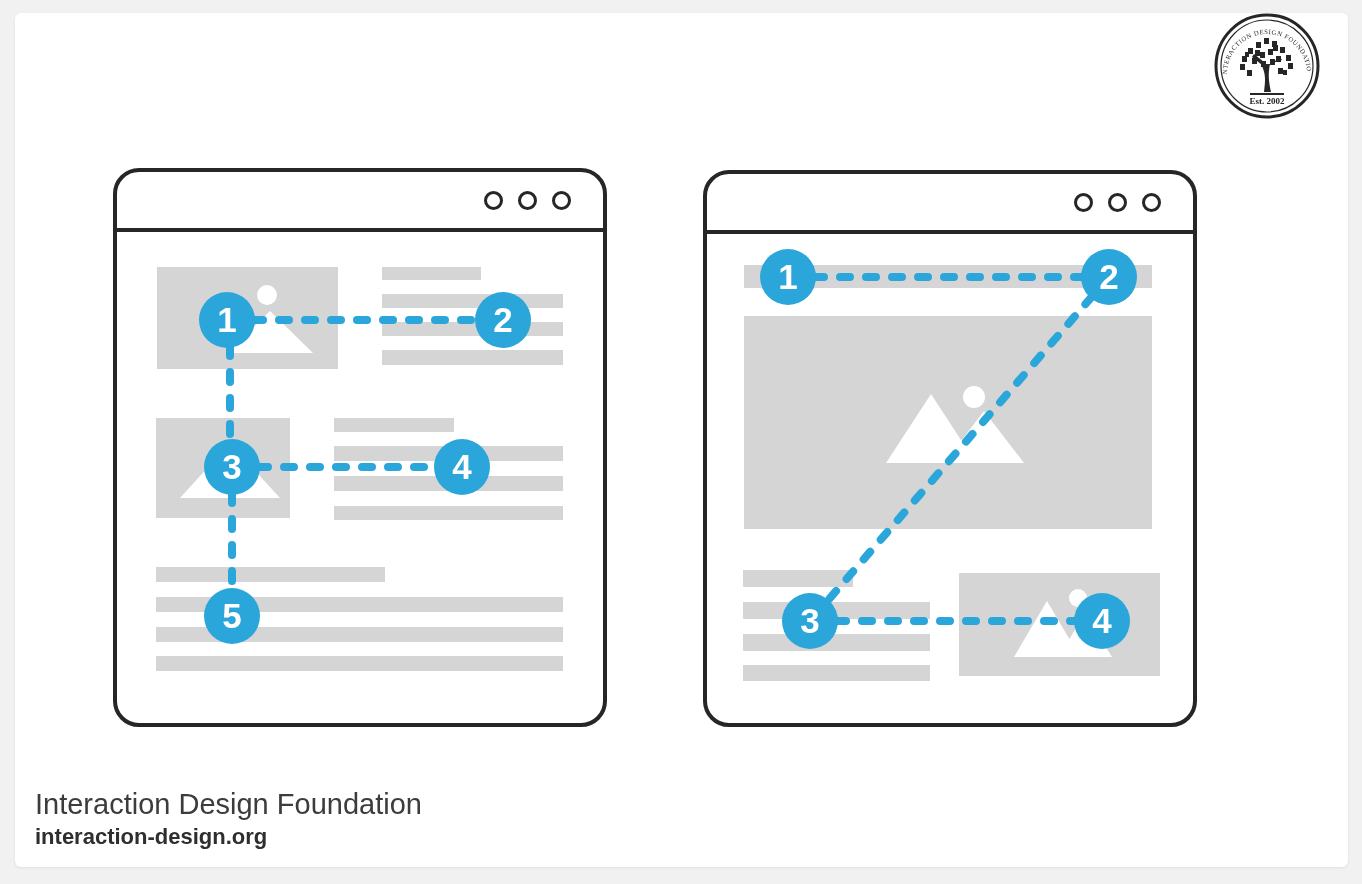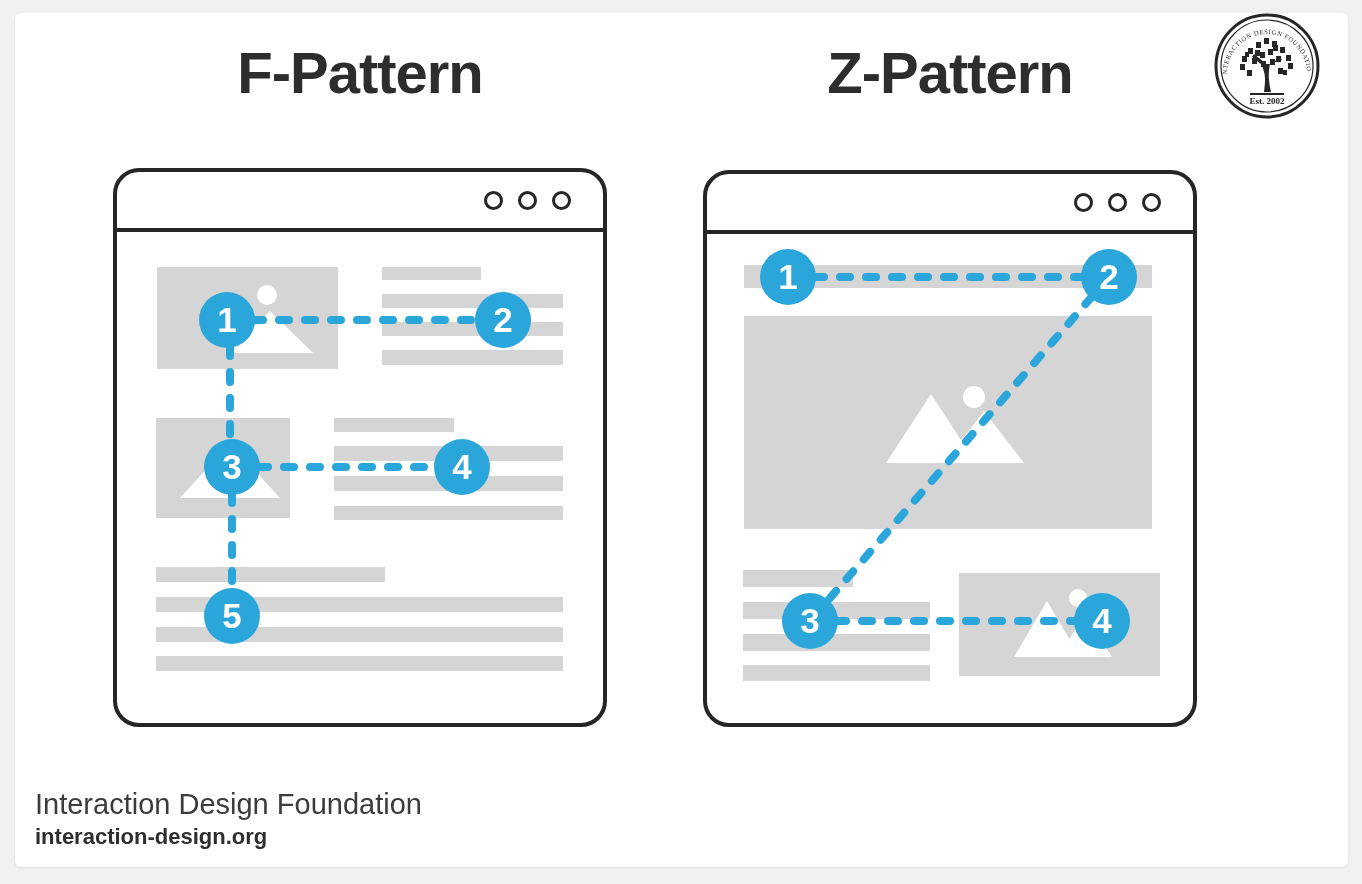--- a/index.html
+++ b/index.html
@@ -71,22 +71,20 @@
   .logo-text{fill:var(--ink);font-family:"Liberation Serif", serif;}
   .tree{fill:var(--ink);}
 </style>
 </head>
 <body>
 
 <div id="canvas">
 
   <div class="card"></div>
 
-  <div class="title f">F-Pattern</div>
-  <div class="title z">Z-Pattern</div>
 
   <svg id="logo" width="112" height="112" viewBox="-56 -56 112 112">
     <circle class="logo-ring" cx="0" cy="0" r="51" stroke-width="3"></circle>
     <circle class="logo-ring" cx="0" cy="0" r="46" stroke-width="1.2"></circle>
     <defs>
       <path id="arcPath" d="M -40 8 A 40 40 0 1 1 40 8" fill="none"></path>
     </defs>
     <text class="logo-text" font-size="6.6" letter-spacing="0.6" text-anchor="middle">
       <textPath href="#arcPath" startOffset="50%">INTERACTION DESIGN FOUNDATION</textPath>
     </text>

